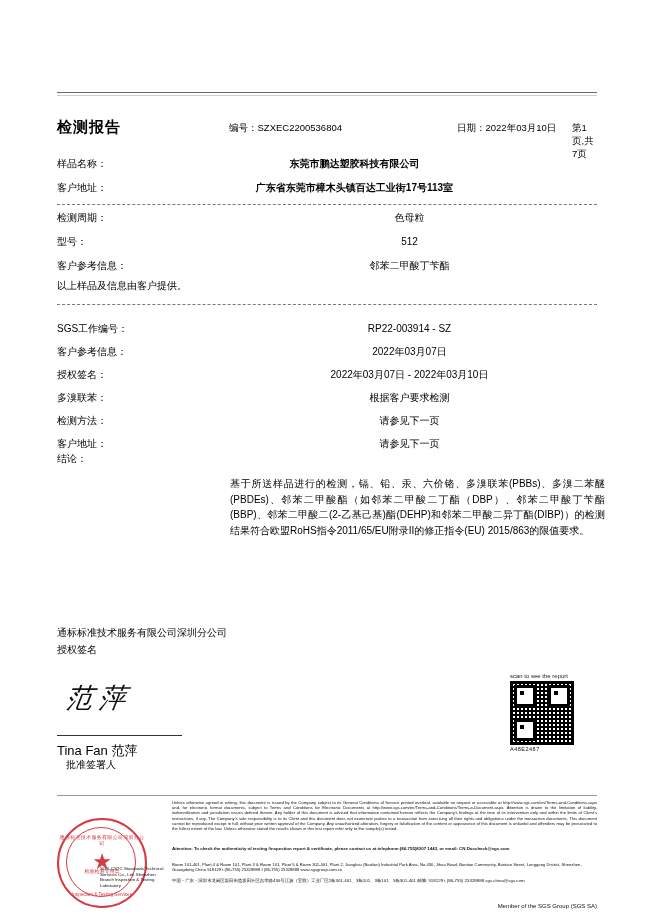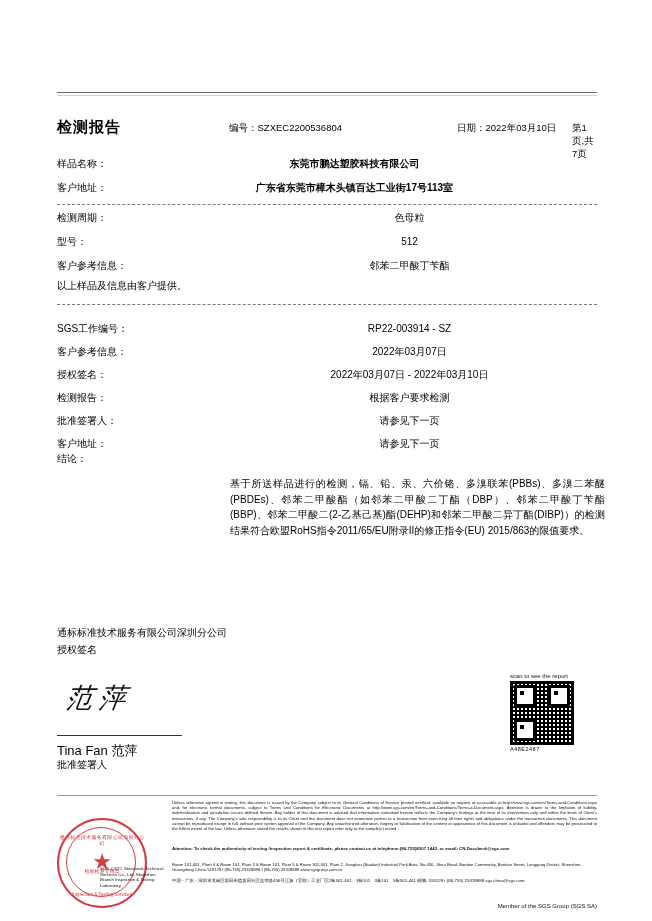--- a/index.html
+++ b/index.html
@@ -180,21 +180,21 @@
     border-top: 1px solid #333;
   }
   .sig-name {
     position: absolute;
     left: 57px;
     top: 742px;
     font-size: 13px;
   }
   .sig-role {
     position: absolute;
-    left: 57px;
+    left: 66px;
     top: 758px;
     font-size: 10px;
   }
 
   
   .qr-cap {
     position: absolute;
     left: 510px;
     top: 673px;
     font-size: 6px;
@@ -398,25 +398,25 @@
   </div>
   <div class="field" style="top:345px;">
     <span class="lab">客户参考信息：</span>
     <span class="val">2022年03月07日</span>
   </div>
   <div class="field" style="top:368px;">
     <span class="lab">授权签名：</span>
     <span class="val">2022年03月07日 - 2022年03月10日</span>
   </div>
   <div class="field" style="top:391px;">
-    <span class="lab">检测报告：</span>
+    <span class="lab">多溴联苯：</span>
     <span class="val">根据客户要求检测</span>
   </div>
   <div class="field" style="top:414px;">
-    <span class="lab">批准签署人：</span>
+    <span class="lab">检测方法：</span>
     <span class="val">请参见下一页</span>
   </div>
   <div class="field" style="top:437px;">
     <span class="lab">客户地址：</span>
     <span class="val">请参见下一页</span>
   </div>
 
   <div class="concl-lab">结论：</div>
   <div class="concl-body">基于所送样品进行的检测，镉、铅、汞、六价铬、多溴联苯(PBBs)、多溴二苯醚(PBDEs)、邻苯二甲酸酯（如邻苯二甲酸二丁酯（DBP）、邻苯二甲酸丁苄酯(BBP)、邻苯二甲酸二(2-乙基己基)酯(DEHP)和邻苯二甲酸二异丁酯(DIBP)）的检测结果符合欧盟RoHS指令2011/65/EU附录II的修正指令(EU) 2015/863的限值要求。</div>
 

